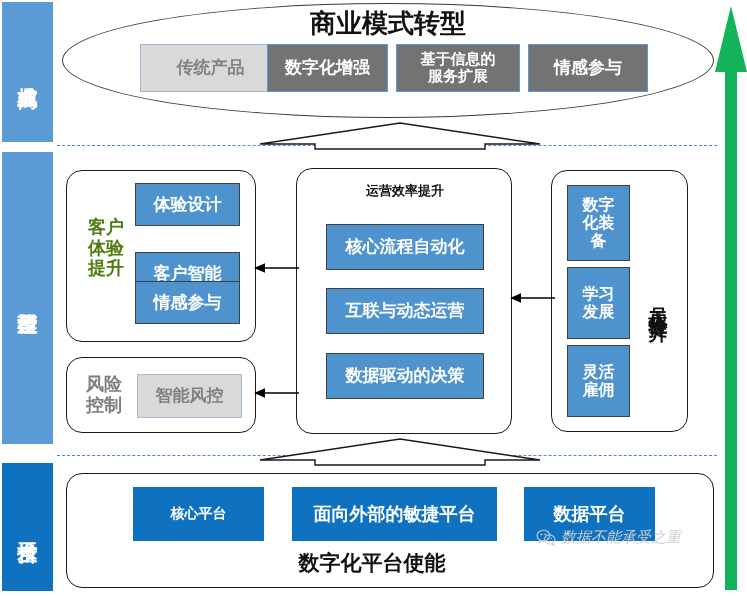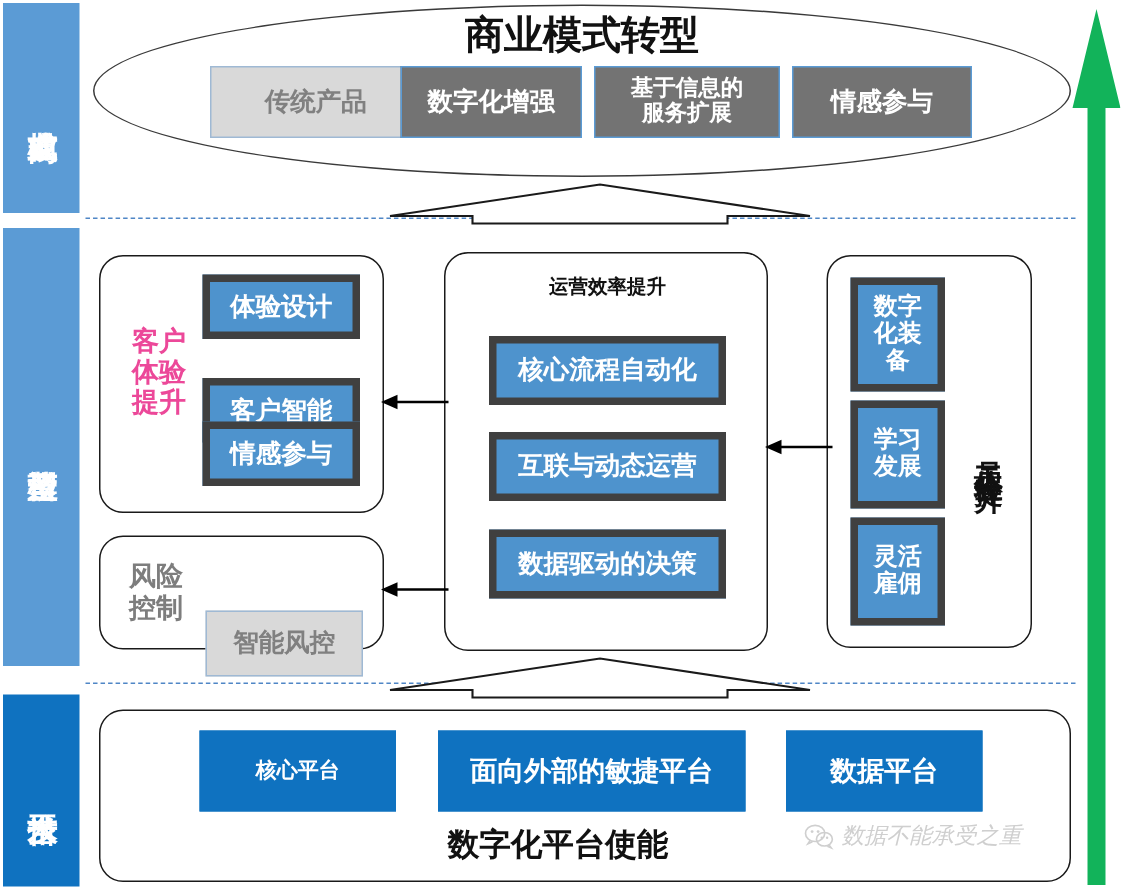--- a/index.html
+++ b/index.html
@@ -54,34 +54,34 @@
   .box {
     display: flex;
     align-items: center;
     justify-content: center;
     text-align: center;
     font-weight: bold;
     color: #ffffff;
     line-height: 1.12;
   }
   .box-blue   { background: #737373; border: 1px solid #5b9bd5; }
-  .box-blue2  { background: #4e93cd; border: 5px solid #404040; }
+  .box-blue2  { background: #4e93cd; border: 1px solid #404040; }
   .box-deep   { background: #0f72c0; border: 1px solid #0f72c0; }
   .box-gray   { background: #d9d9d9; border: 1px solid #9fb9d4; color: #808080; }
 
   
   .sec-title {
     font-weight: bold;
     color: #111111;
     text-align: center;
     white-space: nowrap;
   }
   .side-title {
     font-weight: bold;
-    color: #ec4899;
+    color: #4d7c0f;
     text-align: center;
     line-height: 1.14;
   }
   .side-title-gray { color: #7d7d7d; }
   .vert-title {
     writing-mode: vertical-rl;
     text-orientation: upright;
     font-weight: bold;
     color: #111111;
     letter-spacing: 3px;
@@ -169,21 +169,21 @@
     <div class="abs box box-blue2" style="left:68px; top:110px; width:105px; height:43px; font-size:17px;">
       <span>情感参与</span>
     </div>
   </div>
 
   <div class="abs panel" style="left:66px; top:357px; width:190px; height:76px;">
     <div class="abs side-title side-title-gray" style="left:6px; top:16px; width:62px; font-size:18px;">
       <div>风险</div>
       <div>控制</div>
     </div>
-    <div class="abs box box-gray" style="left:70px; top:16px; width:105px; height:44px; font-size:17px;margin-top:33px;">
+    <div class="abs box box-gray" style="left:70px; top:16px; width:105px; height:44px; font-size:17px;">
       <span>智能风控</span>
     </div>
   </div>
 
   <div class="abs panel" style="left:296px; top:168px; width:216px; height:266px;">
     <div class="abs sec-title" style="left:0px; top:13px; width:216px; font-size:13px;">运营效率提升</div>
     <div class="abs box box-blue2" style="left:29px; top:55px; width:158px; height:46px; font-size:17px;">
       <span>核心流程自动化</span>
     </div>
     <div class="abs box box-blue2" style="left:29px; top:119px; width:158px; height:46px; font-size:17px;">
@@ -236,21 +236,21 @@
     </div>
     <div class="abs box box-deep" style="left:225px; top:13px; width:205px; height:54px; font-size:18px;">
       <span>面向外部的敏捷平台</span>
     </div>
     <div class="abs box box-deep" style="left:457px; top:13px; width:131px; height:54px; font-size:18px;">
       <span>数据平台</span>
     </div>
     <div class="abs sec-title" style="left:170px; top:75px; width:270px; font-size:21px;">数字化平台使能</div>
   </div>
 
-  <div class="abs watermark" style="left:536px; top:548px;">
+  <div class="abs watermark" style="left:536px; top:528px;">
     <svg width="20" height="17" viewBox="0 0 20 17">
       <ellipse cx="7.4" cy="6.6" rx="6.4" ry="5.4" fill="none" stroke="#cfcfcf" stroke-width="1.1"></ellipse>
       <path d="M4.2,11.1 L2.6,13.6 L5.6,12.2" fill="none" stroke="#cfcfcf" stroke-width="1.1"></path>
       <ellipse cx="13.6" cy="10.5" rx="5.3" ry="4.5" fill="none" stroke="#cfcfcf" stroke-width="1.1"></ellipse>
       <path d="M16.6,14.2 L18.1,16.2 L15.6,15.2" fill="none" stroke="#cfcfcf" stroke-width="1.1"></path>
       <circle cx="5.4" cy="5.4" r="0.95" fill="#cfcfcf"></circle>
       <circle cx="9.4" cy="5.4" r="0.95" fill="#cfcfcf"></circle>
       <circle cx="11.8" cy="9.5" r="0.8" fill="#cfcfcf"></circle>
       <circle cx="15.4" cy="9.5" r="0.8" fill="#cfcfcf"></circle>
     </svg>

